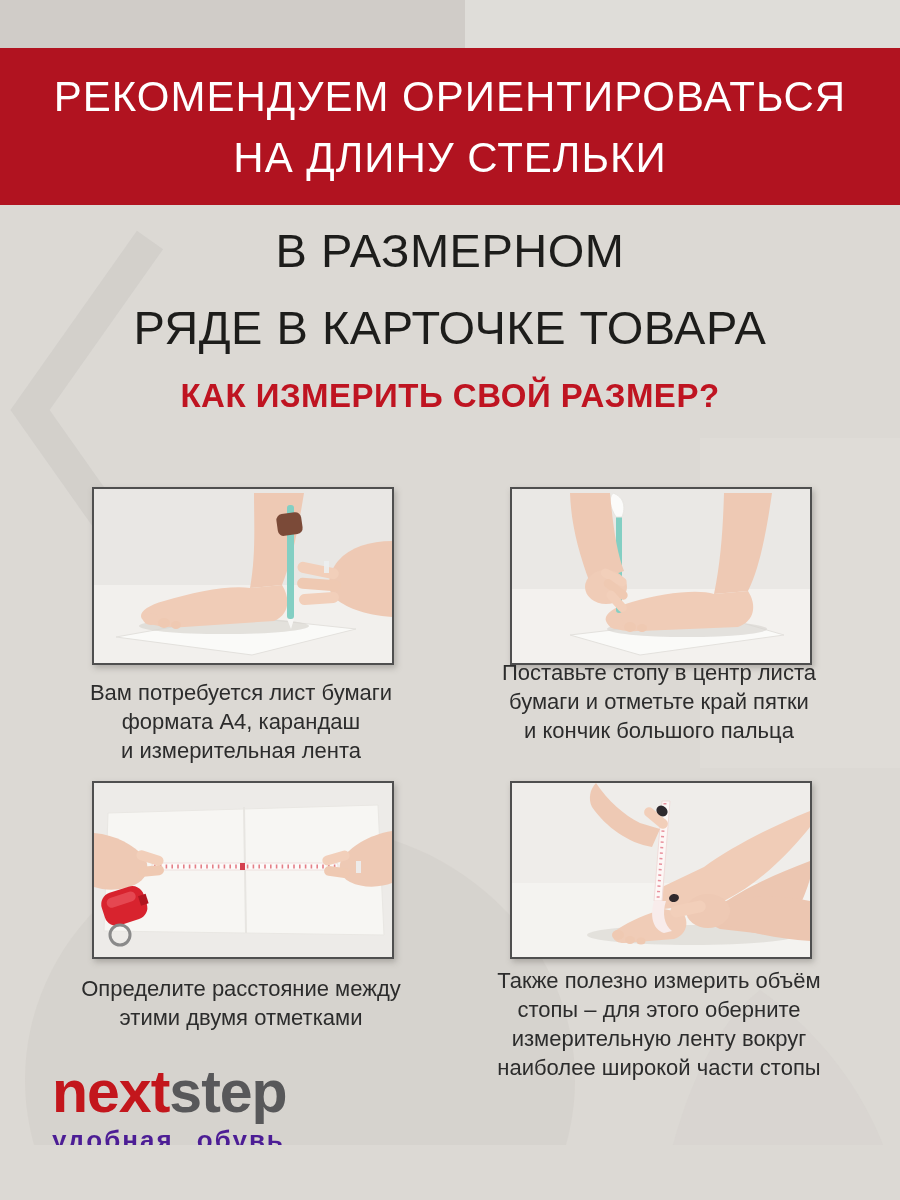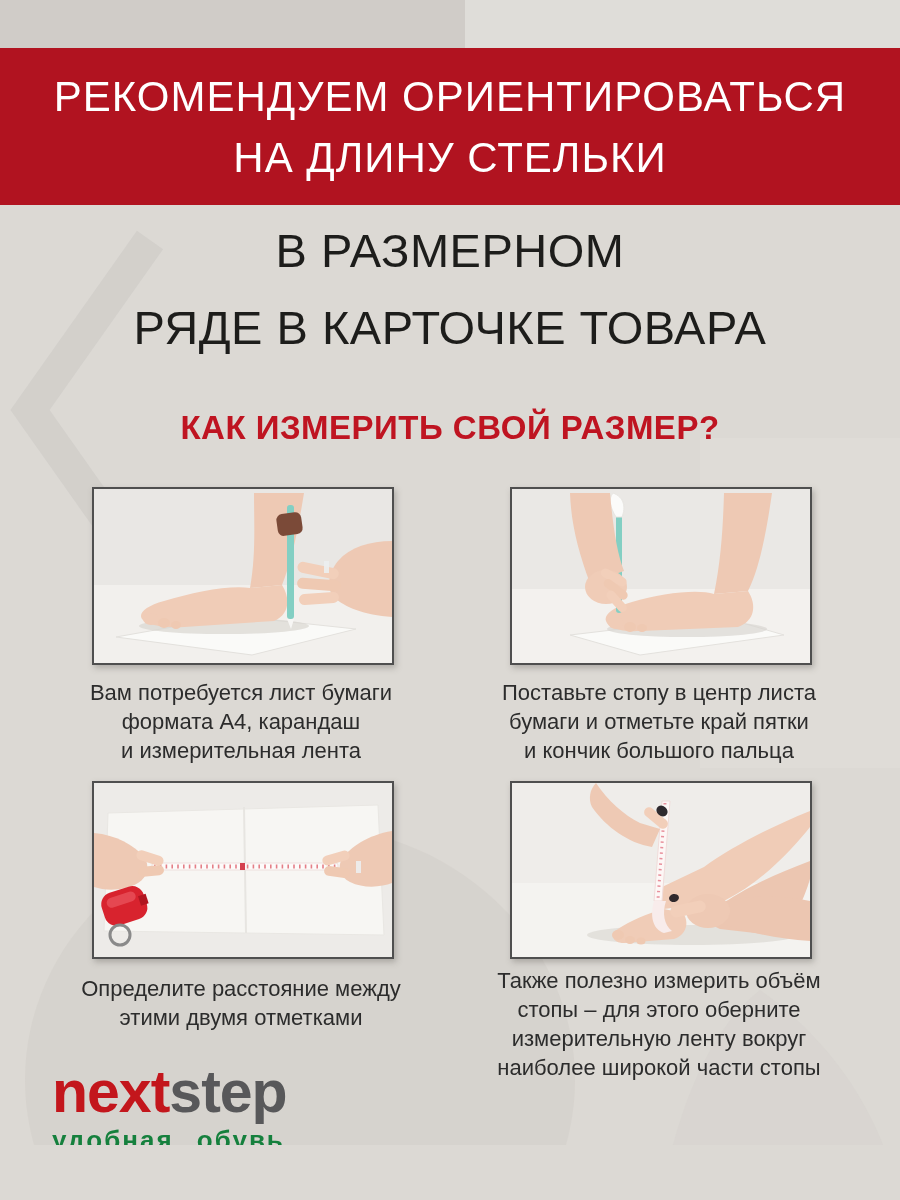--- a/index.html
+++ b/index.html
@@ -22,21 +22,21 @@
   .banner-text {
     color:#ffffff; font-size:42px; line-height:61px; letter-spacing:1px;
     text-align:center; white-space:pre-line; font-weight:500;
   }
   .headline {
     position:absolute; left:0; top:212px; width:900px;
     color:#1d1d1b; font-size:47px; line-height:77px; letter-spacing:0.5px;
     text-align:center; white-space:pre-line;
   }
   .subheadline {
-    position:absolute; left:0; top:408px; width:900px;
+    position:absolute; left:0; top:376px; width:900px;
     color:#bf1421; font-size:33px; line-height:40px;
     text-align:center; font-weight:bold; letter-spacing:0.5px;
   }
 
   .photo {
     position:absolute; width:298px; height:174px;
     border:2px solid #4f4f4f; background:#eceae7;
     box-shadow:2px 3px 6px rgba(90,85,80,0.35);
   }
   .photo svg { display:block; width:100%; height:100%; }
@@ -44,30 +44,30 @@
   .p2 { left:510px; top:487px; }
   .p3 { left:92px;  top:781px; }
   .p4 { left:510px; top:781px; }
 
   .caption {
     position:absolute; width:400px;
     color:#2c2c2c; font-size:22px; line-height:29px;
     text-align:center; white-space:pre-line;
   }
   .c1 { left:41px;  top:678px; }
-  .c2 { left:459px; top:678px; }
+  .c2 { left:459px; top:658px; }
   .c3 { left:41px;  top:974px; }
   .c4 { left:459px; top:966px; }
 
   .logo { position:absolute; left:52px; top:1062px; }
   .logo-main { font-size:59px; font-weight:bold; letter-spacing:-1px; line-height:60px; }
   .logo-next { color:#c3161c;text-align:center; }
   .logo-step { color:#58585a; }
   .tagline {
-    margin-top:4px; color:#15803d; font-size:26px; font-weight:bold;
+    margin-top:4px; color:#4c1d95; font-size:26px; font-weight:bold;
     letter-spacing:2px; word-spacing:14px; line-height:28px;
   }
 </style>
 </head>
 <body>
 
 <div class="poster">
 
   <svg class="bg-shapes" viewBox="0 0 900 1200" aria-hidden="true">
     <rect x="0" y="0" width="465" height="118" fill="#d0ccc8"></rect>

